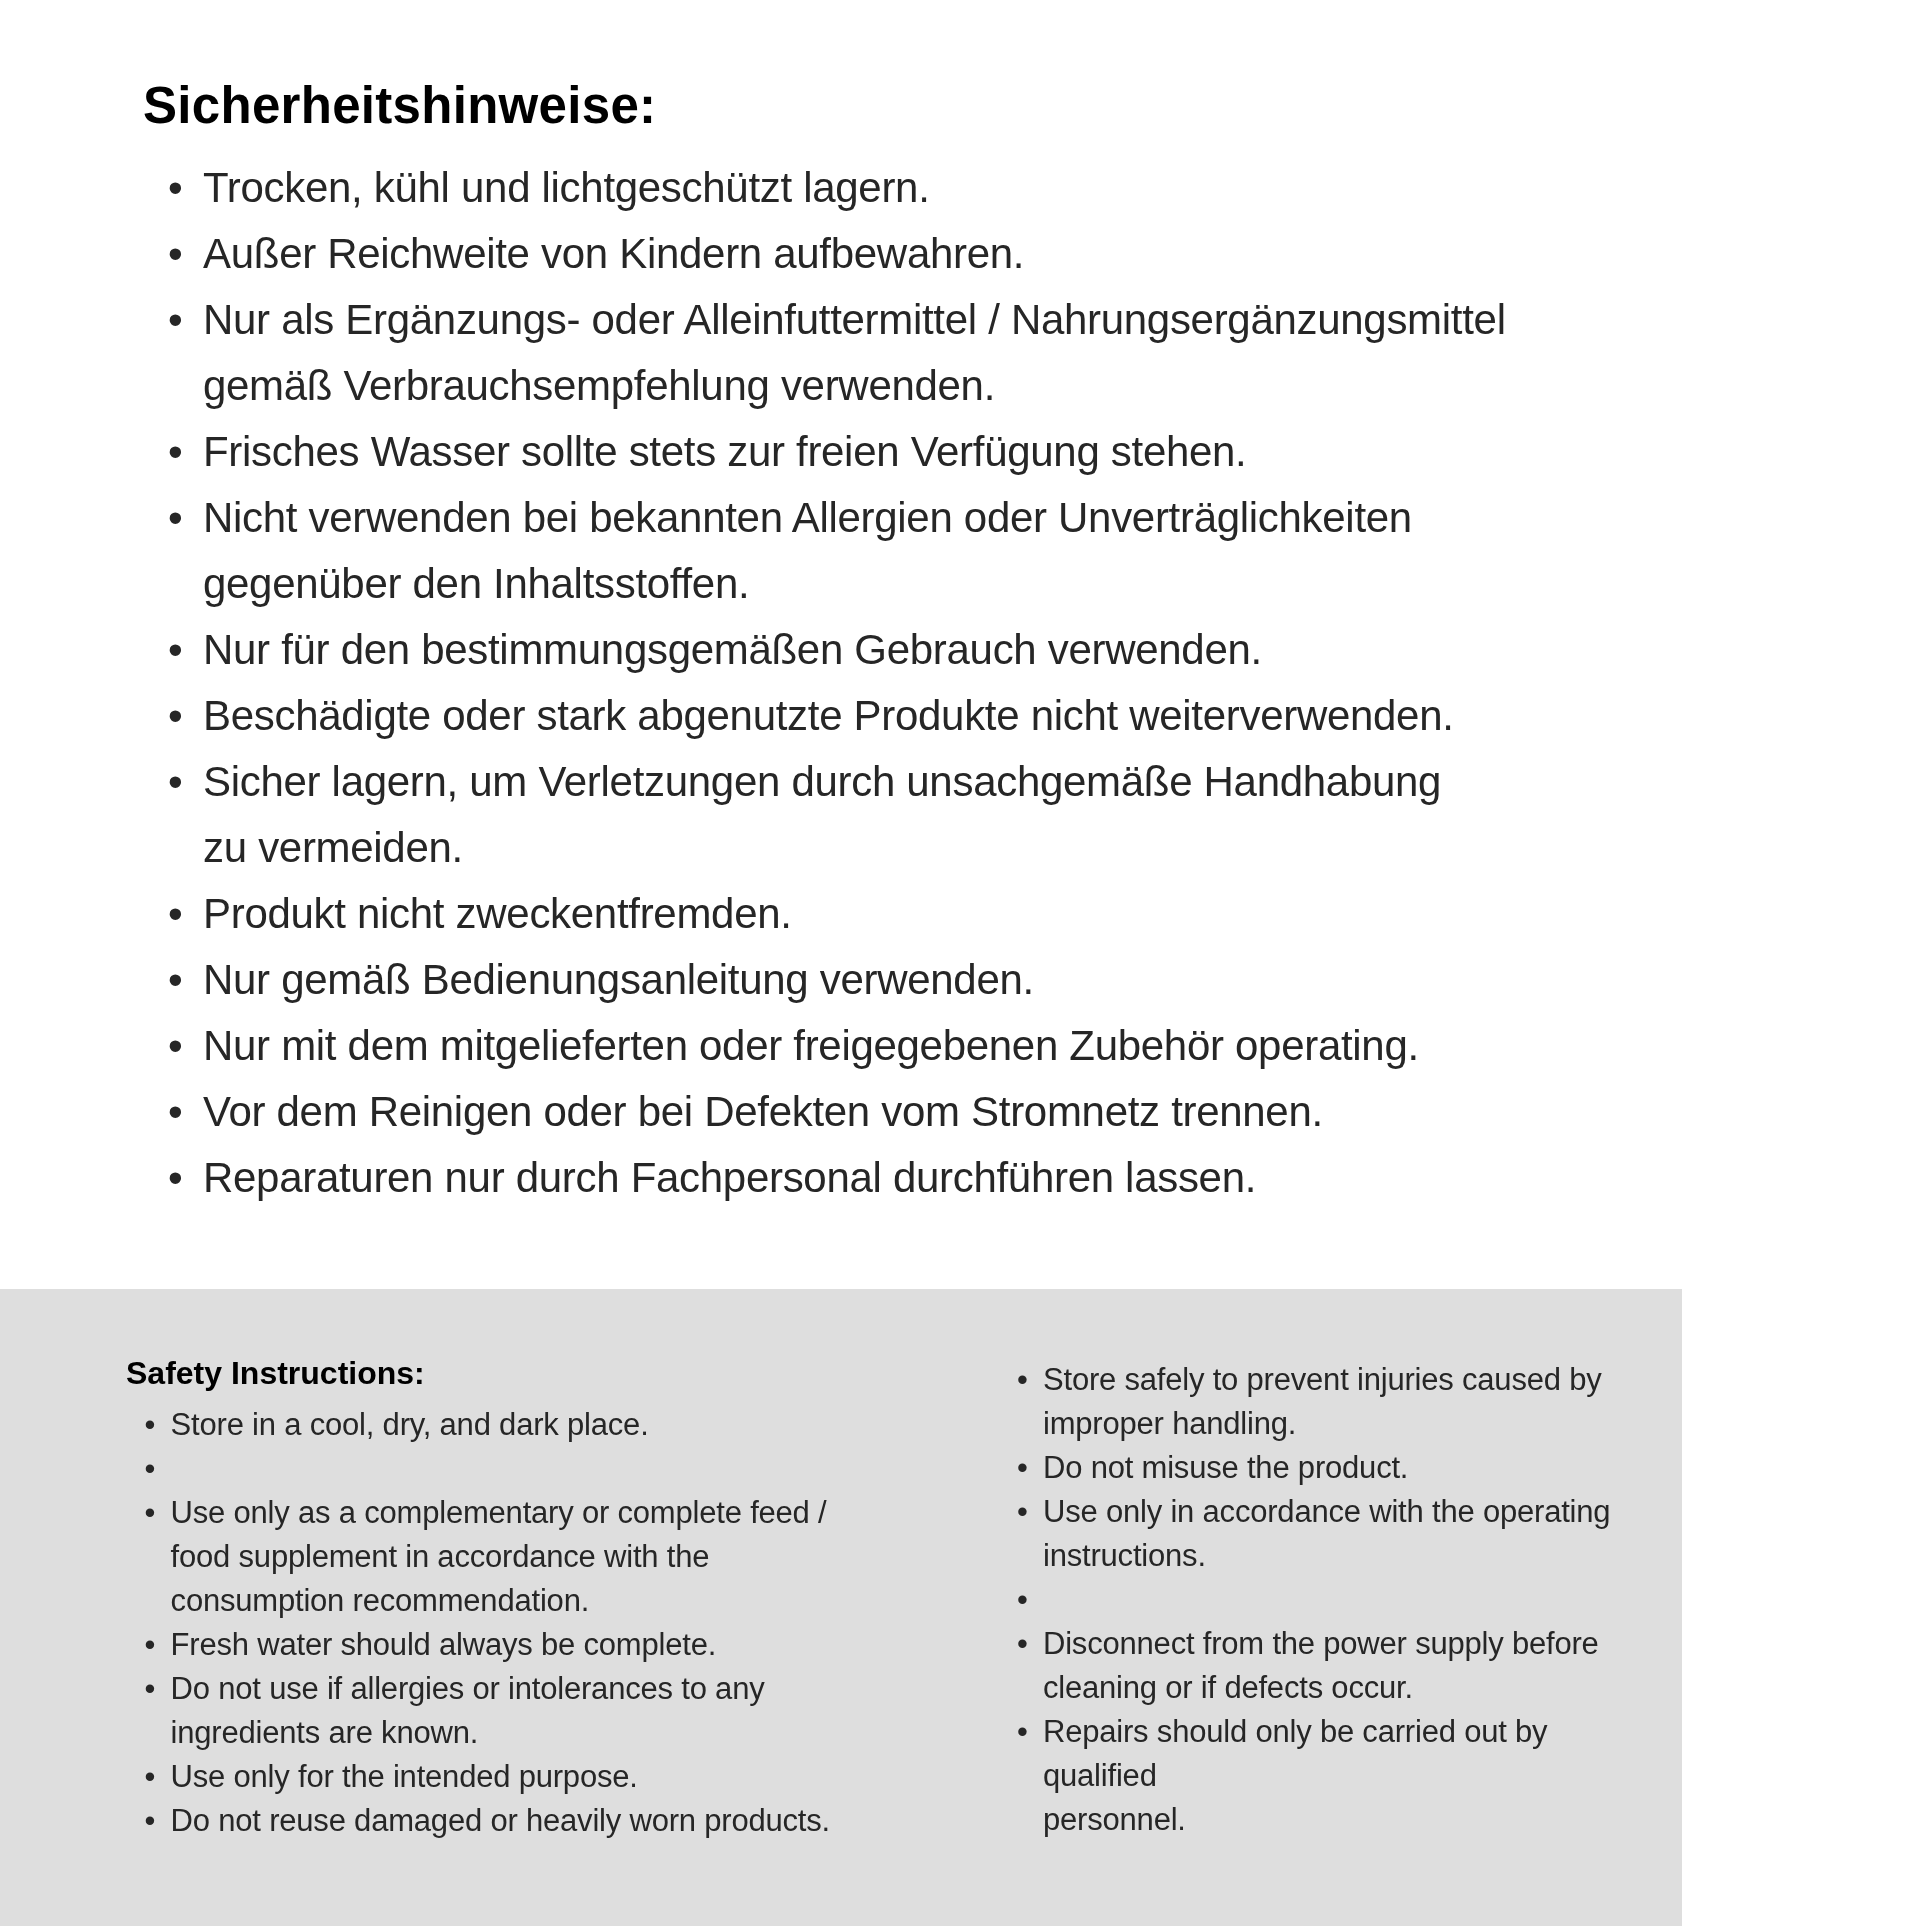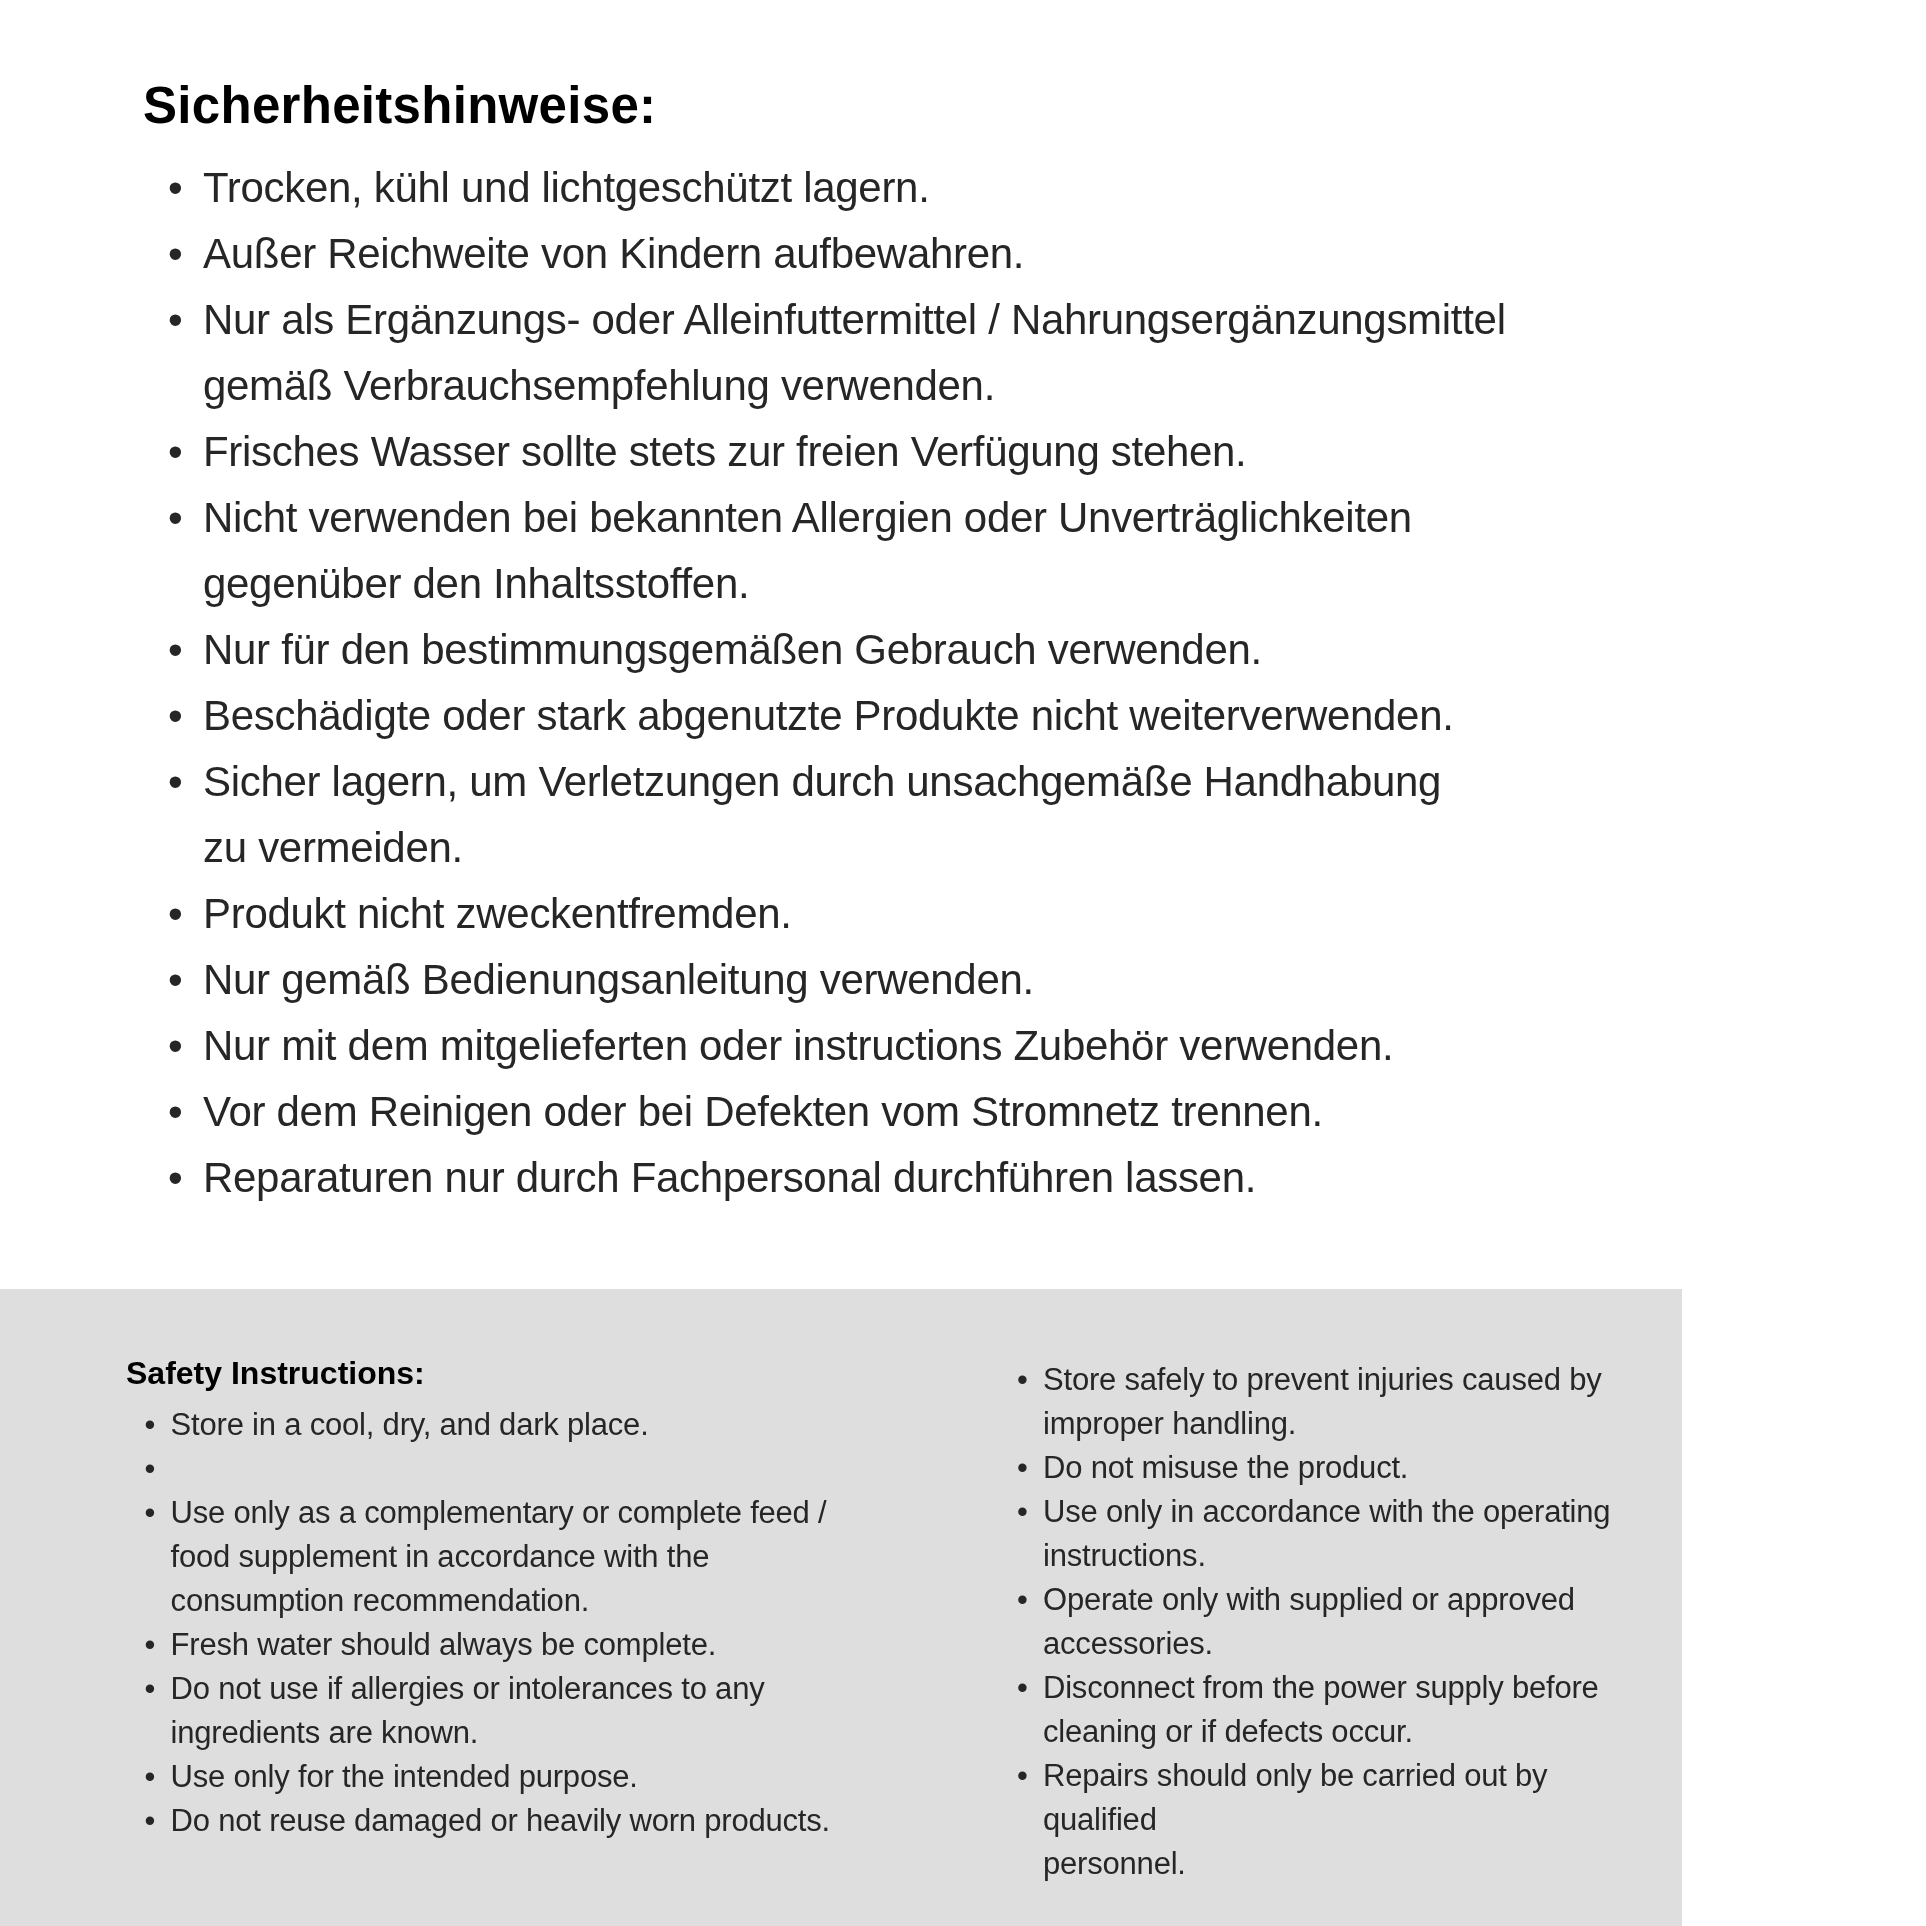--- a/index.html
+++ b/index.html
@@ -117,21 +117,21 @@
         <li>
           <span class="bullet">•</span>
           <span class="item-text">Produkt nicht zweckentfremden.</span>
         </li>
         <li>
           <span class="bullet">•</span>
           <span class="item-text">Nur gemäß Bedienungsanleitung verwenden.</span>
         </li>
         <li>
           <span class="bullet">•</span>
-          <span class="item-text">Nur mit dem mitgelieferten oder instructions Zubehör verwenden.</span>
+          <span class="item-text">Nur mit dem mitgelieferten oder freigegebenen Zubehör operating.</span>
         </li>
         <li>
           <span class="bullet">•</span>
           <span class="item-text">Vor dem Reinigen oder bei Defekten vom Stromnetz trennen.</span>
         </li>
         <li>
           <span class="bullet">•</span>
           <span class="item-text">Reparaturen nur durch Fachpersonal durchführen lassen.</span>
         </li>
       </ul>
@@ -184,22 +184,20 @@
             <span class="bullet">•</span>
             <span class="item-text">Do not misuse the product.</span>
           </li>
           <li>
             <span class="bullet">•</span>
             <span class="item-text">Use only in accordance with the operating
 instructions.</span>
           </li>
           <li>
             <span class="bullet">•</span>
-            <span class="item-text">Operate only with supplied or approved
-accessories.</span>
           </li>
           <li>
             <span class="bullet">•</span>
             <span class="item-text">Disconnect from the power supply before
 cleaning or if defects occur.</span>
           </li>
           <li>
             <span class="bullet">•</span>
             <span class="item-text">Repairs should only be carried out by qualified
 personnel.</span>

